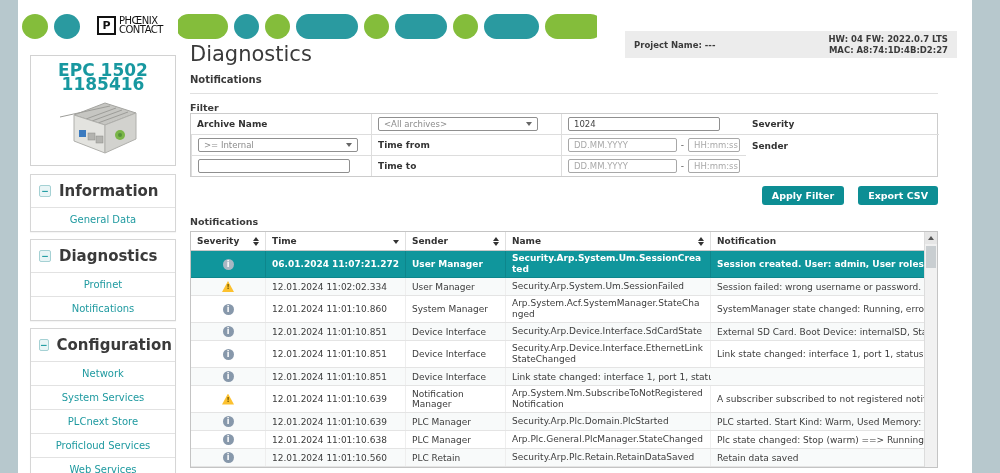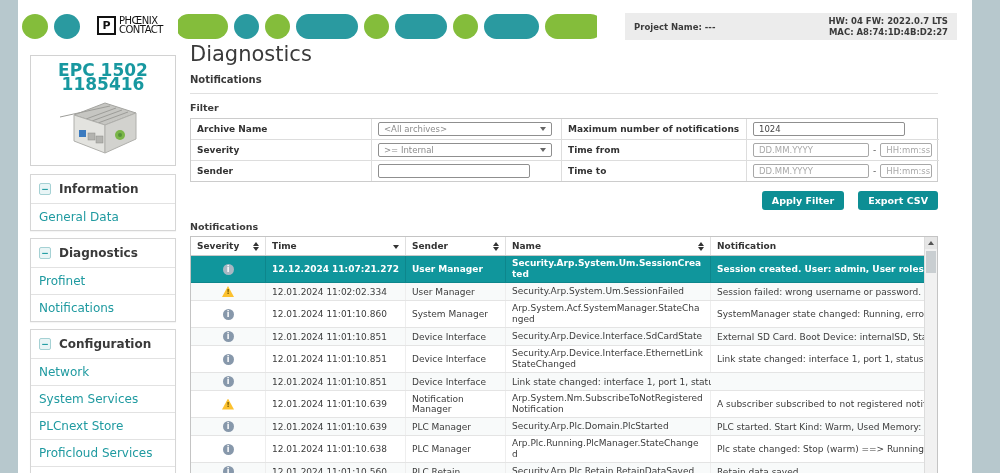--- a/index.html
+++ b/index.html
@@ -12,47 +12,47 @@
   .dot{height:25px;flex:0 0 auto;}
   .dot.circle{border-radius:50%;}
   .dot.pill{border-radius:13px;}
   .dot.g{background:#84bd3b;}
   .dot.t{background:#2a9aa0;}
   .dot-gap{height:25px;flex:0 0 auto;}
   .logo-box{position:absolute;left:76px;top:-1px;width:84px;height:28px;background:#fff;display:flex;align-items:center;gap:3px;padding:1px 3px;box-sizing:border-box;}
   .logo-mark{width:19px;height:19px;border:2px solid #111;box-sizing:border-box;display:flex;align-items:center;justify-content:center;font-weight:bold;font-size:11px;color:#111;transform:rotate(0.001deg);}
   .logo-text{display:flex;flex-direction:column;justify-content:center;}
   .logo-text span{font-weight:normal;color:#111;font-size:10px;line-height:9px;letter-spacing:-0.5px;}
-  .project-bar{position:absolute;left:607px;top:1px;width:332px;height:27px;background:#ececec;display:flex;justify-content:space-between;align-items:center;padding:1px 9px;box-sizing:border-box;font-size:8.5px;font-weight:bold;color:#3b3b3b;}
+  .project-bar{position:absolute;left:607px;top:19px;width:332px;height:27px;background:#ececec;display:flex;justify-content:space-between;align-items:center;padding:1px 9px;box-sizing:border-box;font-size:8.5px;font-weight:bold;color:#3b3b3b;}
   .hwmac{text-align:right;line-height:11px;}
 
   
   .sidebar{position:absolute;left:12px;top:55px;width:146px;}
   .device-box{border:1px solid #d2d2d2;background:#fff;text-align:center;padding:7px 4px 6px;margin-bottom:8px;}
   .device-name{color:#1898a0;font-weight:bold;font-size:17px;line-height:14px;}
   .device-img{margin-top:8px;}
   .nav-box{border:1px solid #d6d6d6;background:#fff;margin-bottom:7px;box-shadow:0 1px 1px rgba(0,0,0,0.04);}
   .nav-head{display:flex;align-items:center;gap:8px;padding:7px 8px;}
   .minus-icon{width:12px;height:12px;background:#e9f5f6;border:1px solid #a5d1d4;border-radius:2px;color:#17989e;font-size:9px;line-height:10px;text-align:center;font-weight:bold;box-sizing:border-box;}
   .minus-icon::before{content:"\2212";}
-  .nav-title{font-weight:bold;font-size:12px;color:#3a3a3a;}
-  .nav-link{border-top:1px solid #e2e2e2;padding:6px 8px;font-size:12px;color:#1f9aa0;cursor:pointer;}
+  .nav-title{font-weight:bold;font-size:15px;color:#3a3a3a;}
+  .nav-link{border-top:1px solid #e2e2e2;padding:6px 8px;font-size:10px;color:#1f9aa0;cursor:pointer;text-align:center;}
 
   
   .main{position:absolute;left:172px;top:42px;width:748px;}
   h1.page-title{margin:0 0 8px;font-size:21px;font-weight:normal;color:#3a3a3a;}
   .subtitle{font-size:10px;font-weight:bold;color:#3a3a3a;margin-bottom:8px;}
   .hrule{border:none;border-top:1px solid #e0e0e0;margin:8px 0 8px;}
-  .filter-heading{font-size:9.5px;font-weight:bold;color:#3a3a3a;margin-bottom:5px;}
+  .filter-heading{font-size:9.5px;font-weight:bold;color:#3a3a3a;}
   .filter-grid{display:grid;grid-template-columns:180px 190px 185px 193px;border:1px solid #cccccc;font-size:9px;color:#333;}
   .fcell{padding:3px 6px;border-bottom:1px solid #dddddd;border-left:1px solid #dddddd;display:flex;align-items:center;min-height:15px;box-sizing:border-box;}
   .fcell.c1{border-left:none;}
   .fcell.lastrow{border-bottom:none;}
   .flabel{font-weight:bold;}
-  .selbox{width:174px;display:flex;justify-content:space-between;align-items:center;border:1px solid #8f8f8f;border-radius:2px;background:#fff;color:#8c8c8c;font-size:8.5px;padding:1.5px 5px;height:14px;box-sizing:border-box;}
+  .selbox{width:160px;display:flex;justify-content:space-between;align-items:center;border:1px solid #8f8f8f;border-radius:2px;background:#fff;color:#8c8c8c;font-size:8.5px;padding:1.5px 5px;height:14px;box-sizing:border-box;}
   .sel-arrow{width:0;height:0;border-left:3.5px solid transparent;border-right:3.5px solid transparent;border-top:4px solid #666;}
   .txtbox{width:152px;height:14px;border:1px solid #8f8f8f;border-radius:2px;background:#fff;box-sizing:border-box;padding:1.5px 5px;font-size:8.5px;color:#444;display:flex;align-items:center;}
   .datebox{width:116px;height:14px;border:1px solid #a8a8a8;border-radius:2px;background:#fff;box-sizing:border-box;padding:1px 5px;font-size:8.5px;color:#a9a9a9;display:flex;align-items:center;}
   .timebox{width:52px;height:14px;border:1px solid #a8a8a8;border-radius:2px;background:#fff;box-sizing:border-box;padding:1.5px 5px;font-size:8.5px;color:#a9a9a9;display:flex;align-items:center;}
   .dash{margin:0 4px;color:#555;}
   .btn-row{display:flex;justify-content:flex-end;gap:14px;margin-top:9px;}
   .tbtn{background:#0d8e94;color:#fff;font-weight:bold;font-size:9.5px;padding:4px 10px;border-radius:3px;border:none;font-family:inherit;cursor:pointer;}
   .table-heading{font-size:9.5px;font-weight:bold;color:#3a3a3a;margin:11px 0 4px;}
 
   
@@ -180,21 +180,20 @@
     <div class="filter-heading">Filter</div>
 
     <div class="filter-grid">
       <div class="fcell c1 flabel">Archive Name</div>
       <div class="fcell">
         <div class="selbox">
           <span>&lt;All archives&gt;</span>
           <span class="sel-arrow"></span>
         </div>
       </div>
-      <div class="fcell flabel">Maximum number of notifications</div>
       <div class="fcell">
         <div class="txtbox">1024</div>
       </div>
 
       <div class="fcell c1 flabel">Severity</div>
       <div class="fcell">
         <div class="selbox">
           <span>&gt;= Internal</span>
           <span class="sel-arrow"></span>
         </div>
@@ -254,21 +253,21 @@
           </div>
           <div class="th">
             <span class="th-label">Notification</span>
           </div>
         </div>
       <div id="tbody">
           <div class="trow selected">
             <div class="td td-sev">
               <span class="info-icon"></span>
             </div>
-            <div class="td td-time">12.12.2024 11:07:21.272</div>
+            <div class="td td-time">06.01.2024 11:07:21.272</div>
             <div class="td">User Manager</div>
             <div class="td td-name">Security.Arp.System.Um.SessionCreated</div>
             <div class="td td-notif">Session created. User: admin, User roles: Admin , Se...</div>
           </div>
           <div class="trow">
             <div class="td td-sev">
               <span class="warn-icon"></span>
             </div>
             <div class="td td-time">12.01.2024 11:02:02.334</div>
             <div class="td">User Manager</div>
@@ -327,21 +326,21 @@
             <div class="td">PLC Manager</div>
             <div class="td td-name">Security.Arp.Plc.Domain.PlcStarted</div>
             <div class="td td-notif">PLC started. Start Kind: Warm, Used Memory: 57%, CPUs ...</div>
           </div>
           <div class="trow">
             <div class="td td-sev">
               <span class="info-icon"></span>
             </div>
             <div class="td td-time">12.01.2024 11:01:10.638</div>
             <div class="td">PLC Manager</div>
-            <div class="td td-name">Arp.Plc.Running.PlcManager.StateChanged</div>
+            <div class="td td-name">Arp.Plc.General.PlcManager.StateChanged</div>
             <div class="td td-notif">Plc state changed: Stop (warm) ==&gt; Running</div>
           </div>
           <div class="trow">
             <div class="td td-sev">
               <span class="info-icon"></span>
             </div>
             <div class="td td-time">12.01.2024 11:01:10.560</div>
             <div class="td">PLC Retain</div>
             <div class="td td-name">Security.Arp.Plc.Retain.RetainDataSaved</div>
             <div class="td td-notif">Retain data saved</div>

